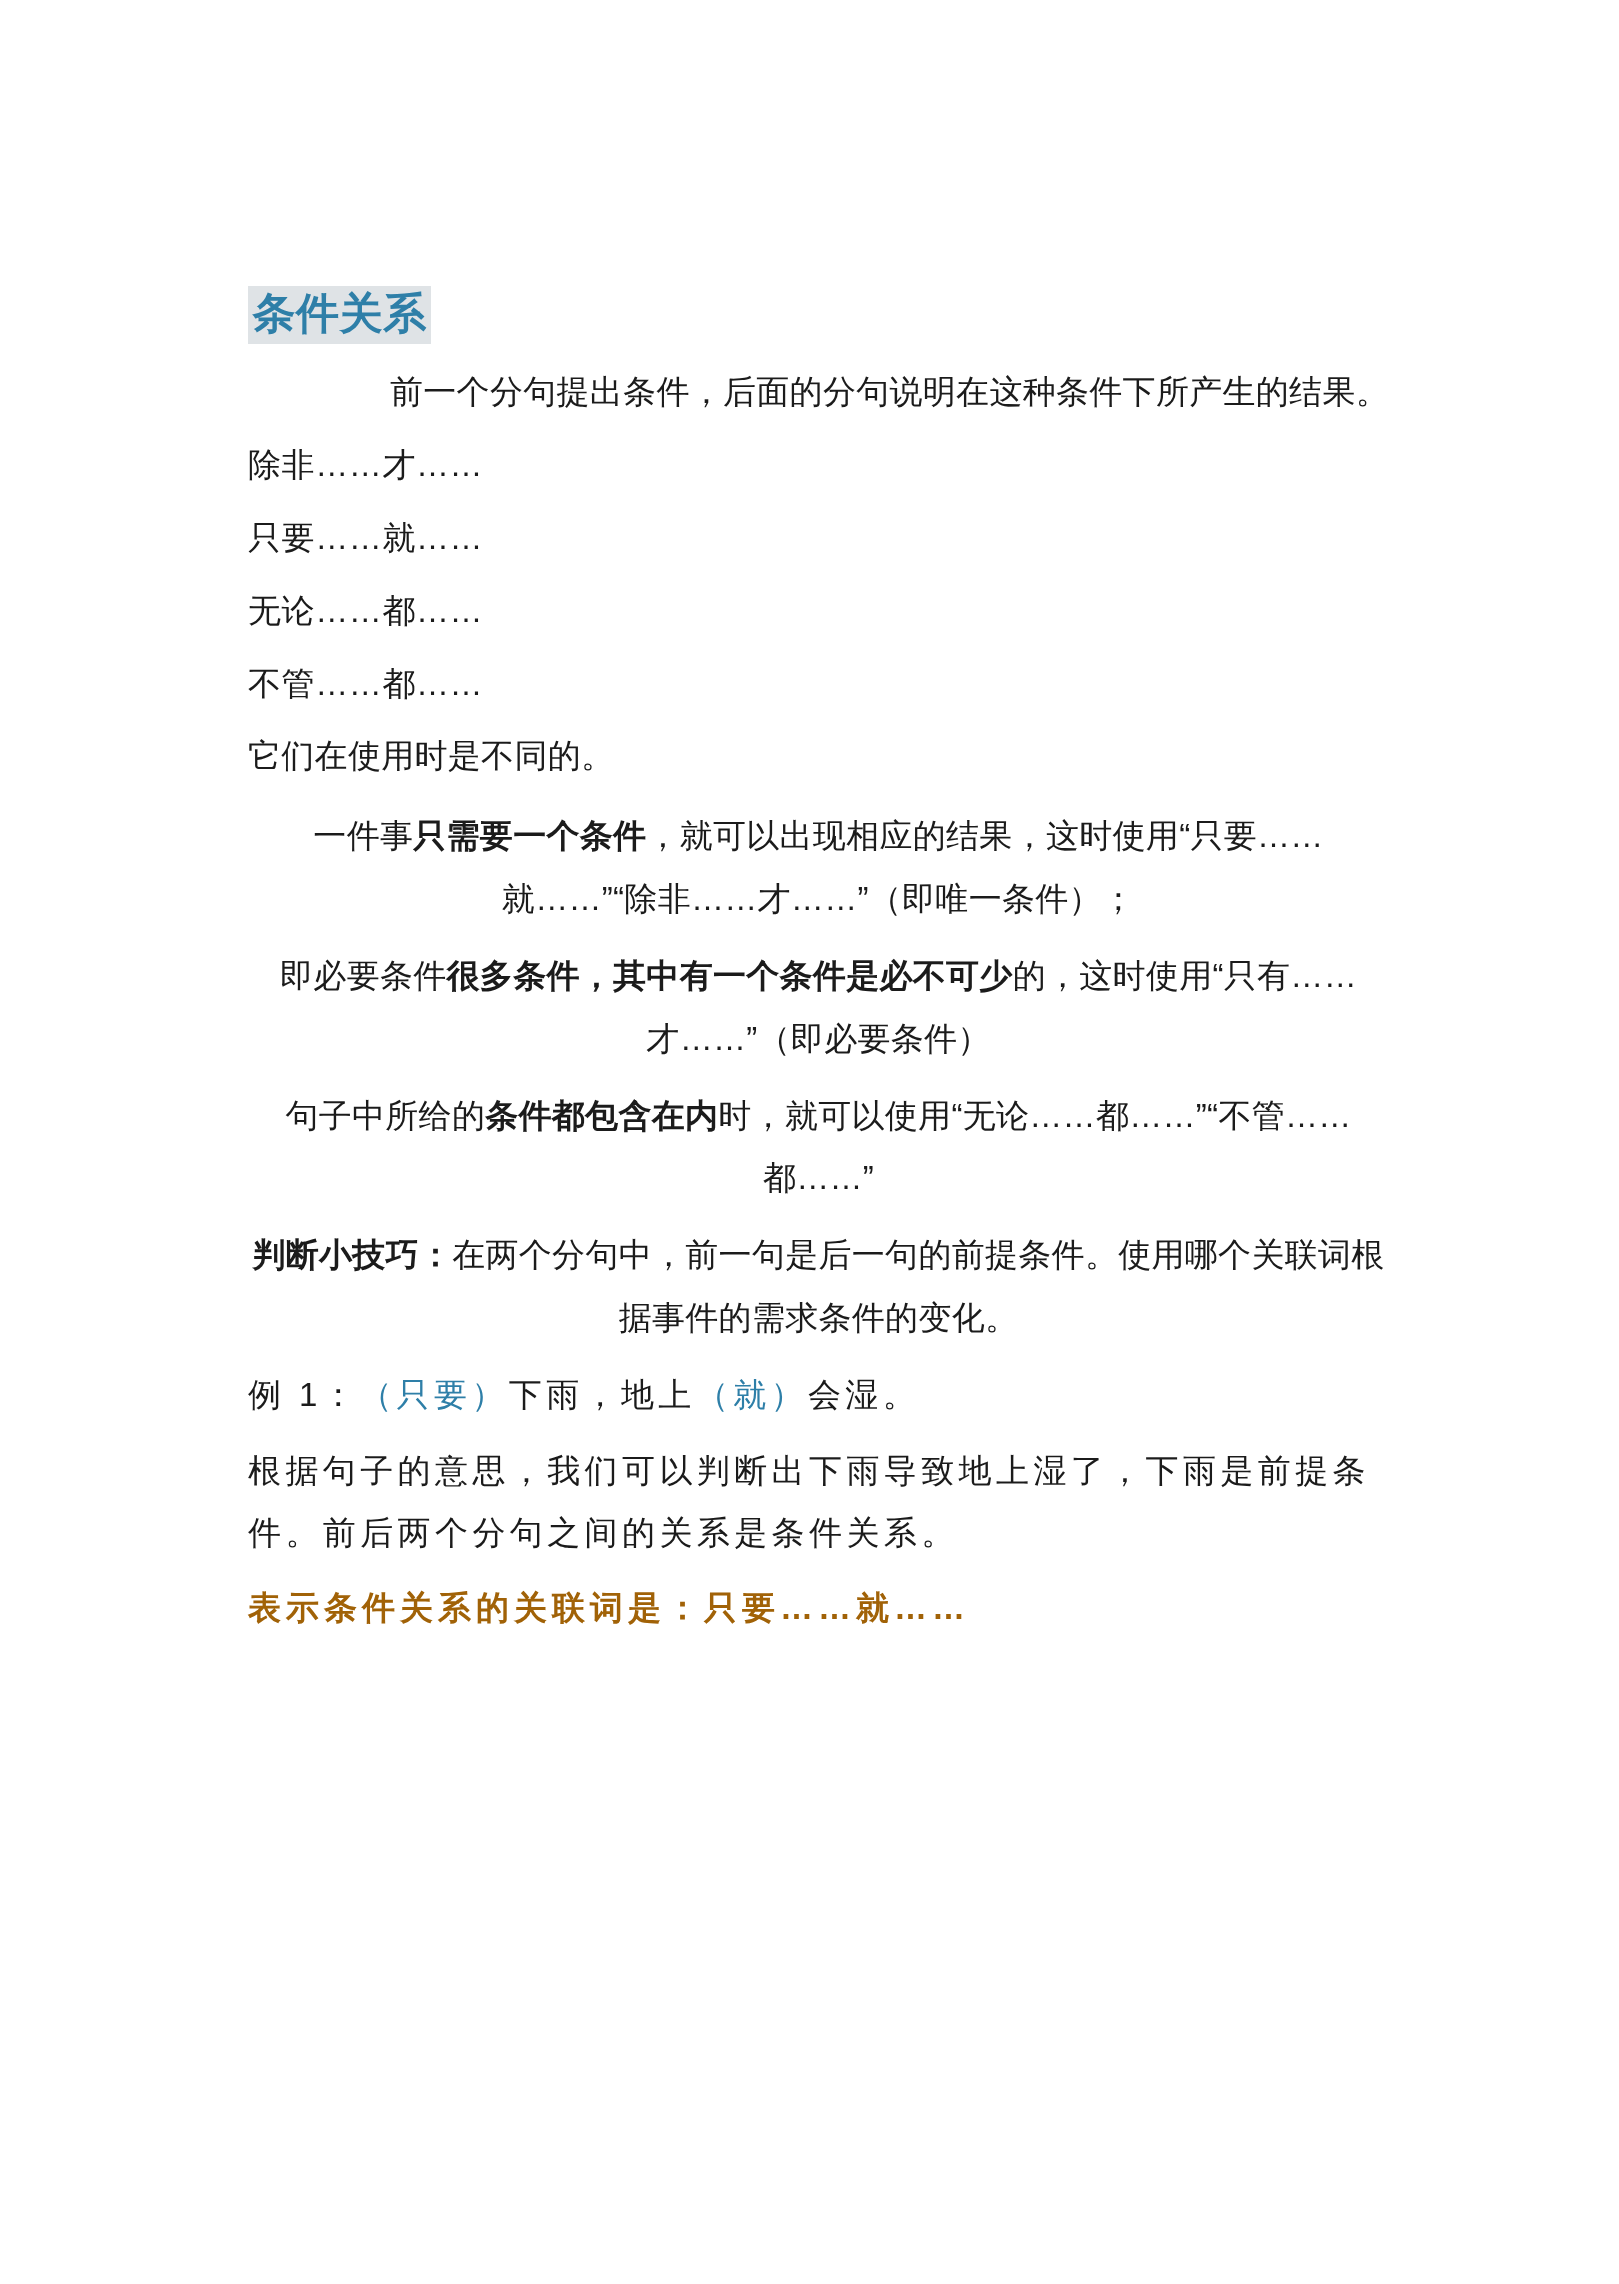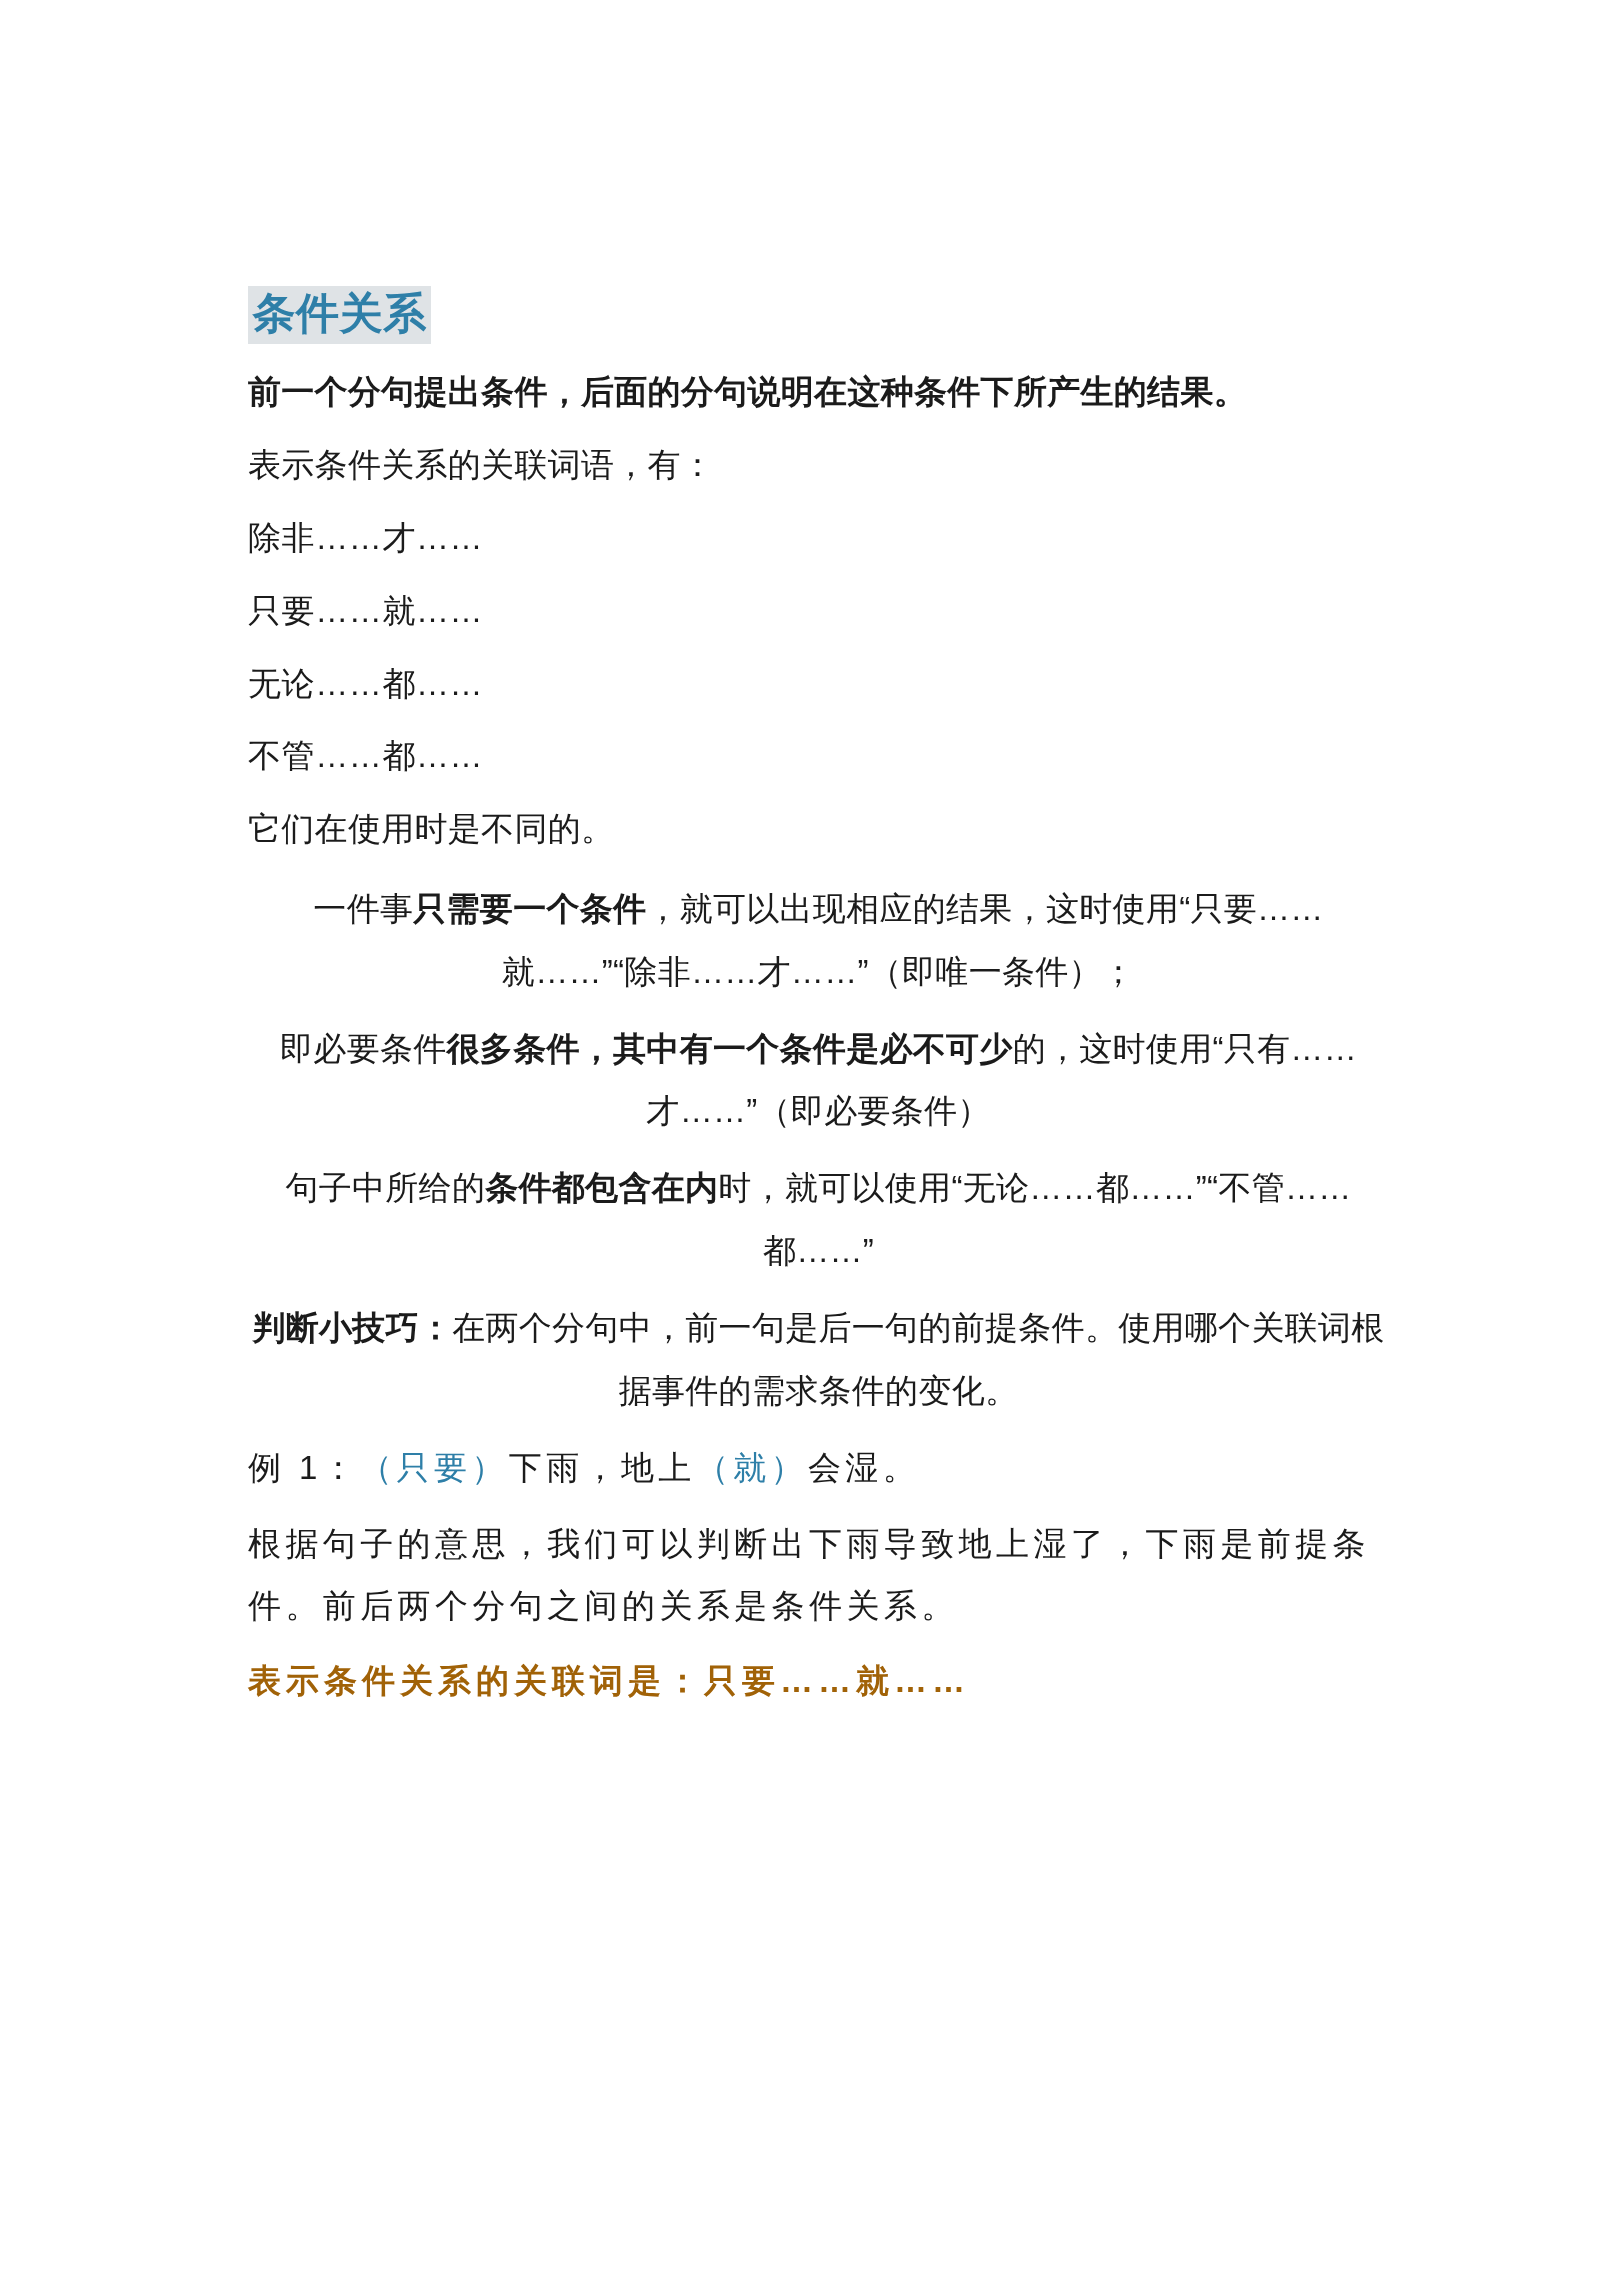--- a/index.html
+++ b/index.html
@@ -33,21 +33,22 @@
     margin: 0 0 24px 0;
   }
   .para {
     font-size: 33px;
     line-height: 1.45;
     color: #1b1b1b;
     margin: 0 0 25px 0;
     letter-spacing: 0.3px;
   }
   .para.bold {
-    font-weight: 700;
+    font-weight: 400;
+    text-align: right;
   }
   .para.loose {
     line-height: 1.9;
     margin-bottom: 14.3px;
     text-align: center;
   }
   .para.spaced {
     letter-spacing: 4.4px;
     line-height: 1.9;
     margin-bottom: 13.2px;
@@ -71,21 +72,20 @@
 </style>
 </head>
 <body>
 
 <div class="page">
 
   <div class="doc-title">条件关系</div>
 
   <p class="para bold">前一个分句提出条件，后面的分句说明在这种条件下所产生的结果。</p>
 
-  <p class="para">表示条件关系的关联词语，有：</p>
 
   <p class="list-line">除非……才……</p>
   <p class="list-line">只要……就……</p>
   <p class="list-line">无论……都……</p>
   <p class="list-line">不管……都……</p>
 
   <p class="para">它们在使用时是不同的。</p>
 
   <p class="para loose">
     <span>一件事</span><span class="b">只需要一个条件</span><span>，就可以出现相应的结果，这时使用“只要……就……”“除非……才……”（即唯一条件）；</span>

